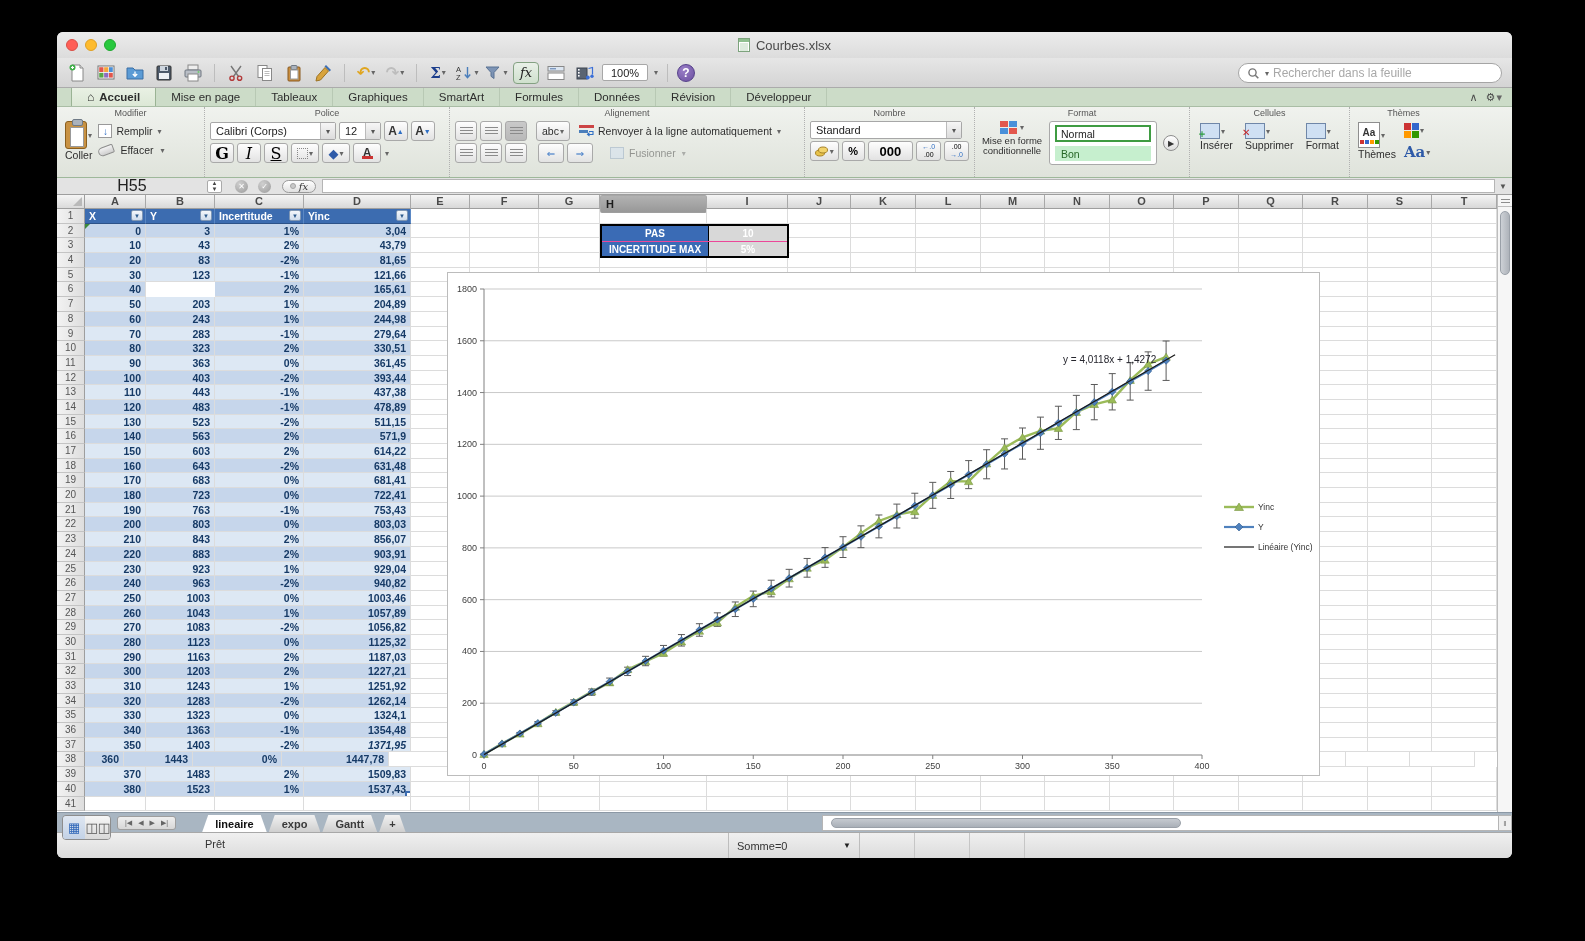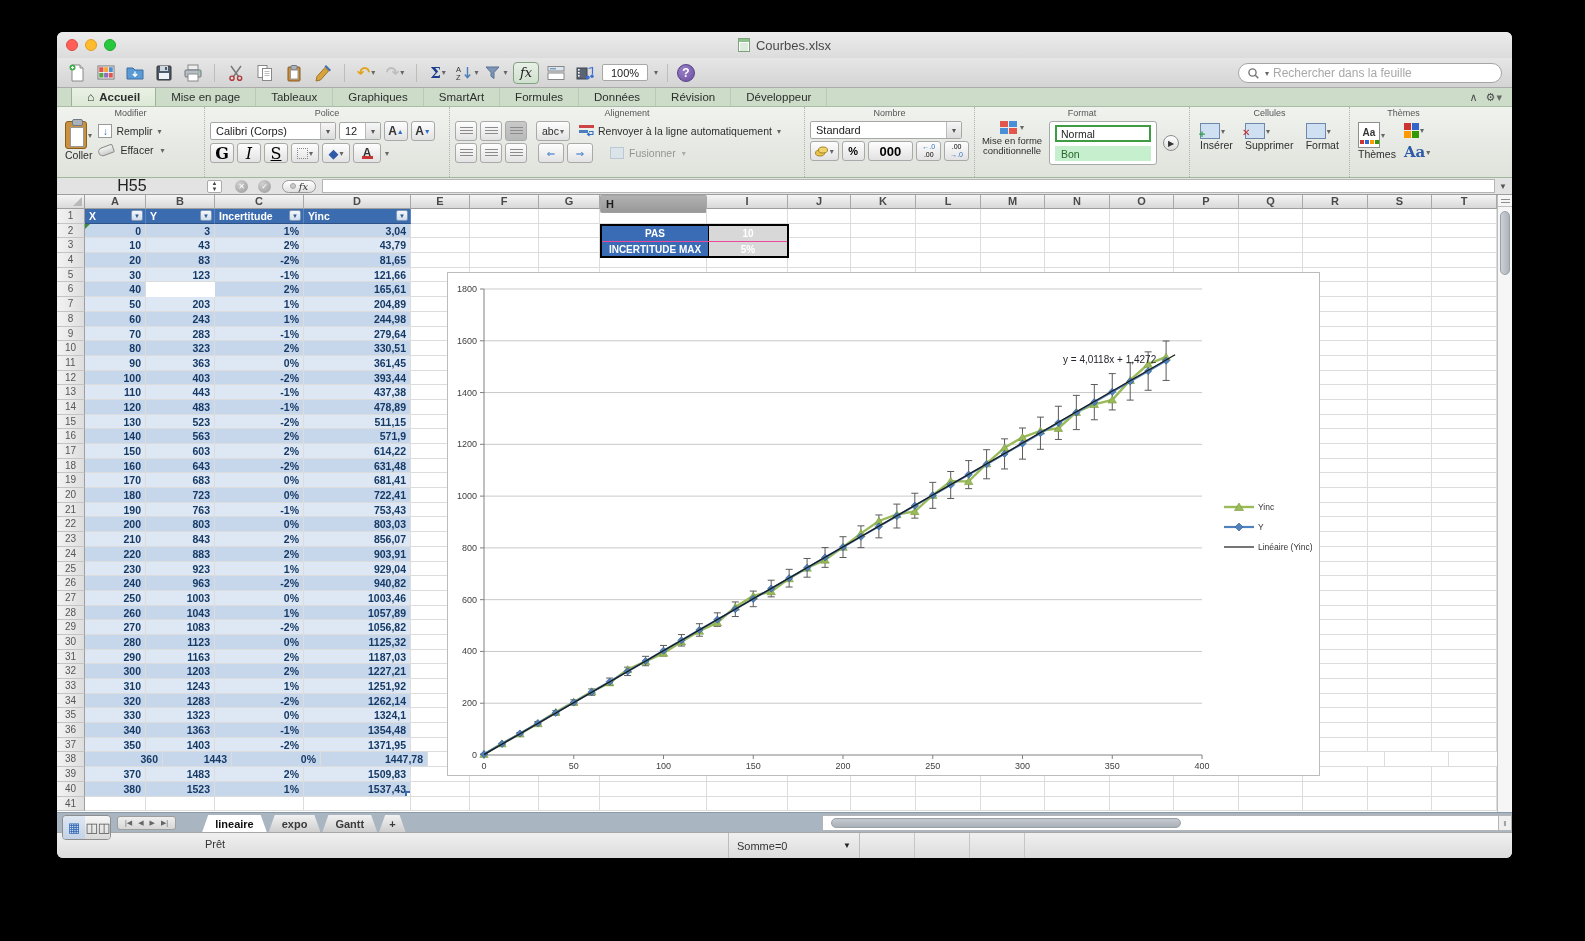--- a/index.html
+++ b/index.html
@@ -1487,41 +1487,41 @@
             <div class="gcell" style="width: 64px;"></div>
             <div class="gcell" style="width: 65px;"></div>
             <div class="gcell" style="width: 64px;"></div>
             <div class="gcell" style="width: 65px;"></div>
           </div>
           <div class="grow">
             <div class="rowhead">37</div>
             <div class="gcell dcell bandA" style="width: 61px;">350</div>
             <div class="gcell dcell bandA" style="width: 69px;">1403</div>
             <div class="gcell dcell bandA" style="width: 89px;">-2%</div>
-            <div class="gcell dcell bandA" style="width: 107px;">1371,95</div>
+            <div class="gcell dcell bandA" style="width: 107px; font-style: italic;">1371,95</div>
             <div class="gcell" style="width: 59px;"></div>
             <div class="gcell" style="width: 69px;"></div>
             <div class="gcell" style="width: 61px;"></div>
             <div class="gcell" style="width: 107px;"></div>
             <div class="gcell" style="width: 81px;"></div>
             <div class="gcell" style="width: 63px;"></div>
             <div class="gcell" style="width: 65px;"></div>
             <div class="gcell" style="width: 65px;"></div>
             <div class="gcell" style="width: 64px;"></div>
             <div class="gcell" style="width: 65px;"></div>
             <div class="gcell" style="width: 64px;"></div>
             <div class="gcell" style="width: 65px;"></div>
             <div class="gcell" style="width: 64px;"></div>
             <div class="gcell" style="width: 65px;"></div>
             <div class="gcell" style="width: 64px;"></div>
             <div class="gcell" style="width: 65px;"></div>
           </div>
           <div class="grow">
             <div class="rowhead">38</div>
-            <div class="gcell dcell bandB" style="width: 78px;">360</div>
+            <div class="gcell dcell bandB" style="width: 39px;">360</div>
             <div class="gcell dcell bandB" style="width: 69px;">1443</div>
             <div class="gcell dcell bandB" style="width: 89px;">0%</div>
             <div class="gcell dcell bandB" style="width: 107px;">1447,78</div>
             <div class="gcell" style="width: 59px;"></div>
             <div class="gcell" style="width: 69px;"></div>
             <div class="gcell" style="width: 61px;"></div>
             <div class="gcell" style="width: 107px;"></div>
             <div class="gcell" style="width: 81px;"></div>
             <div class="gcell" style="width: 63px;"></div>
             <div class="gcell" style="width: 65px;"></div>

